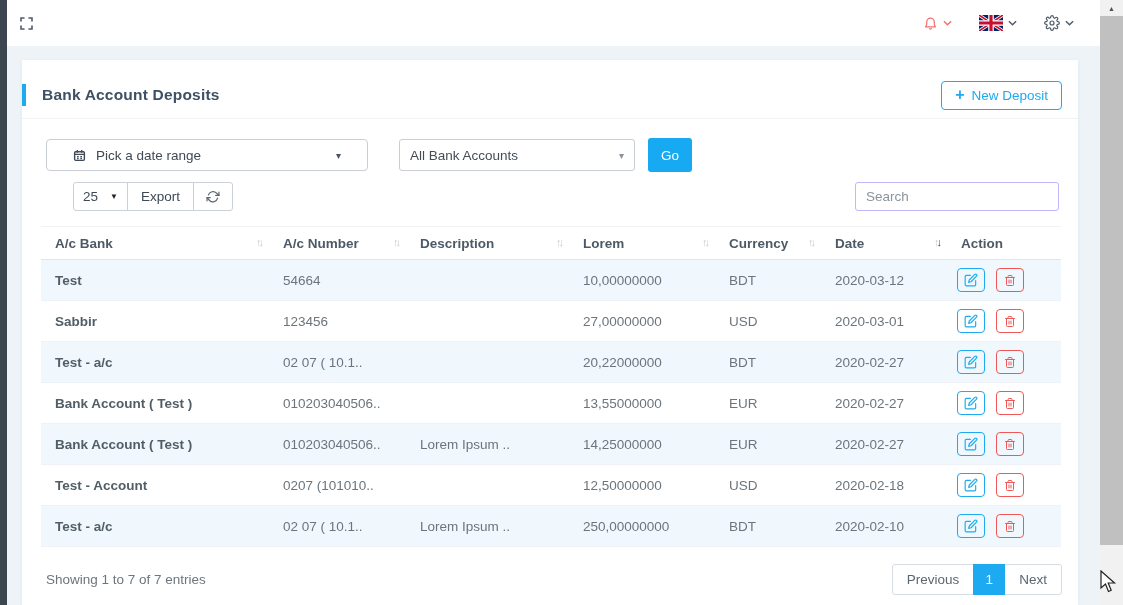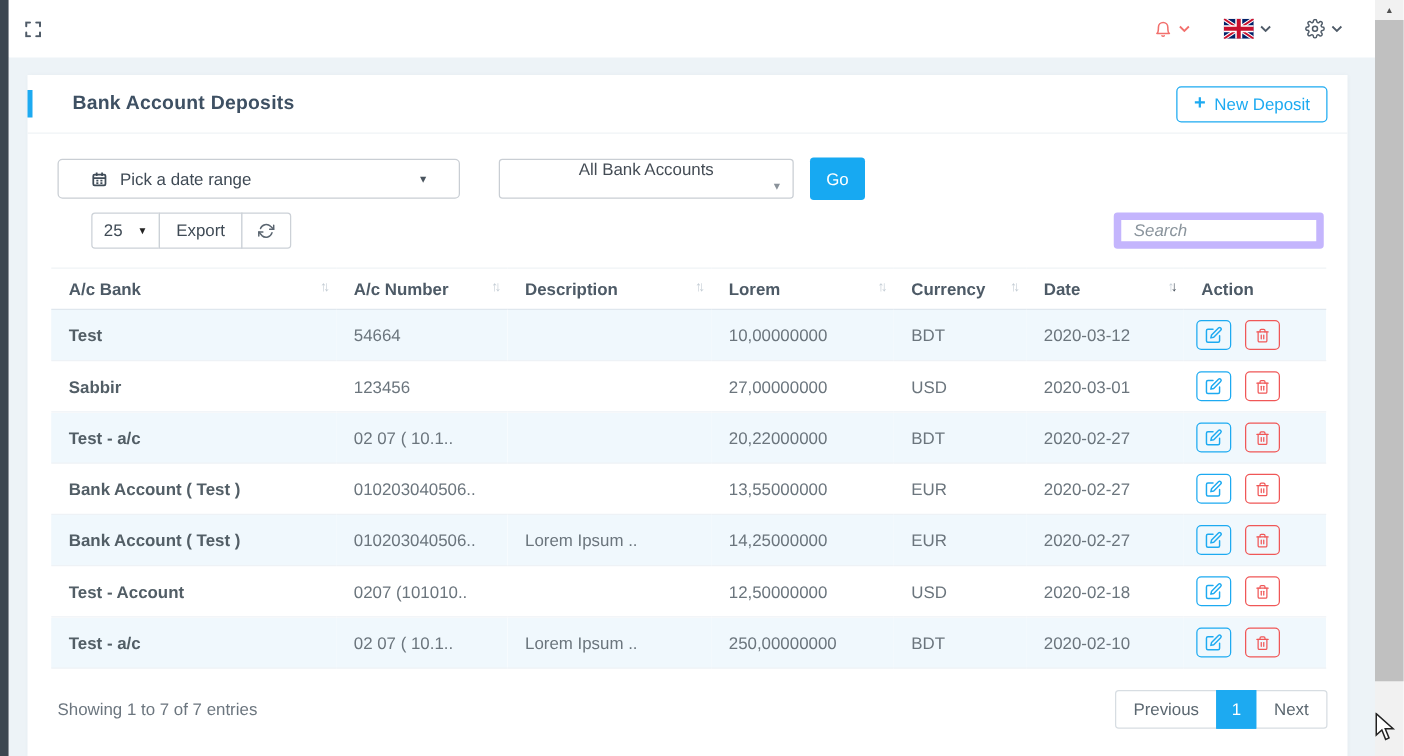--- a/index.html
+++ b/index.html
@@ -26,51 +26,51 @@
   .nav-right{gap:27px;}
   .nav-item{display:flex;align-items:center;gap:5px;cursor:pointer;}
   .chev{display:inline-flex;}
 
   
   .content{position:absolute;left:7px;top:46px;width:1093px;height:559px;background:#edf3f7;}
   .card{position:absolute;left:15px;top:14px;width:1056px;height:545px;background:#fff;
     box-shadow:0 1px 4px rgba(60,80,100,0.06);}
 
   .card-header{position:relative;height:47px;border-bottom:1px solid #f0f3f6;
-    display:flex;align-items:center;justify-content:space-between;padding:0 16px 0 36px;}
+    display:flex;align-items:center;justify-content:space-between;padding:0 16px 0 20px;margin-top:12px;}
   .title-accent{position:absolute;left:0;top:12px;width:4px;height:22px;background:var(--accent);}
   .page-title{font-size:15.5px;font-weight:700;color:var(--text-dark);letter-spacing:.2px;}
   .btn-new-deposit{display:flex;align-items:center;gap:7px;height:29px;padding:0 13px;
     background:#fff;border:1px solid var(--accent);border-radius:4px;color:var(--accent);
     font-size:13.5px;font-family:inherit;cursor:pointer;}
   .plus-glyph{font-size:16px;font-weight:700;line-height:1;}
 
   
   .filter-row{display:flex;align-items:center;margin:18px 16px 0 24px;height:36px;}
   .daterange{width:322px;height:32px;border:1px solid #c9ced4;border-radius:4px;background:#fff;
     display:flex;align-items:center;padding:0 26px;gap:10px;color:#3f4a55;font-size:13.5px;cursor:pointer;}
   .daterange .caret{margin-left:auto;color:#4a545e;font-size:10px;}
   .bank-select{width:236px;height:32px;border:1px solid #c9ced4;border-radius:3px;background:#fff;
-    display:flex;align-items:center;padding:0 10px;margin-left:31px;color:#444c55;font-size:13.5px;cursor:pointer;flex-direction:column;}
+    display:flex;align-items:center;padding:0 10px;margin-left:31px;color:#444c55;font-size:13.5px;cursor:pointer;}
   .bank-select .caret{margin-left:auto;color:#8a929a;font-size:10px;}
   .btn-go{width:44px;height:34px;margin-left:13px;background:#17a9f2;border:none;border-radius:3px;
     color:#fff;font-size:13.5px;font-family:inherit;cursor:pointer;}
 
   
   .controls-row{display:flex;align-items:center;justify-content:space-between;margin:9px 16px 0 24px;height:29px;padding-left:27px;}
   .btn-group{display:flex;}
   .btn-group > *{height:29px;border:1px solid #ccd1d7;background:#fff;display:flex;align-items:center;
     color:#3f4a55;font-size:13.5px;font-family:inherit;cursor:pointer;}
   .btn-group > *:not(:first-child){margin-left:-1px;}
   .size-select{width:55px;padding:0 9px;justify-content:space-between;border-radius:3px 0 0 3px;}
   .size-select .caret{font-size:8px;color:#222;}
   .btn-export{padding:0 13px;}
   .btn-refresh{width:40px;justify-content:center;border-radius:0 3px 3px 0;}
-  .search-input{width:168px;height:29px;border:6px solid #c4b5fd;border-radius:3px;padding:0 10px;
-    font-size:13.5px;font-family:inherit;color:#3f4a55;margin-right:3px;font-style:italic;}
+  .search-input{width:204px;height:29px;border:1px solid #c4b5fd;border-radius:3px;padding:0 10px;
+    font-size:13.5px;font-family:inherit;color:#3f4a55;margin-right:3px;}
   .search-input::placeholder{color:#8a949c;}
 
   
   .table-wrap{margin:15px 17px 0 19px;}
   table{width:1020px;border-collapse:collapse;table-layout:fixed;font-size:13.5px;}
   col.c-name{width:228px;}col.c-number{width:137px;}col.c-desc{width:163px;}
   col.c-amount{width:146px;}col.c-currency{width:106px;}col.c-date{width:126px;}col.c-action{width:114px;}
   thead th{position:relative;height:33px;text-align:left;padding:0 24px 0 14px;font-size:13.5px;
     font-weight:700;color:#4d5a66;border-top:1px solid #f0f3f6;border-bottom:1px solid #dfe7ee;white-space:nowrap;}
   .sort-icons{position:absolute;right:8px;top:9px;font-size:11px;color:#c3ccd4;letter-spacing:-3px;font-weight:400;}

